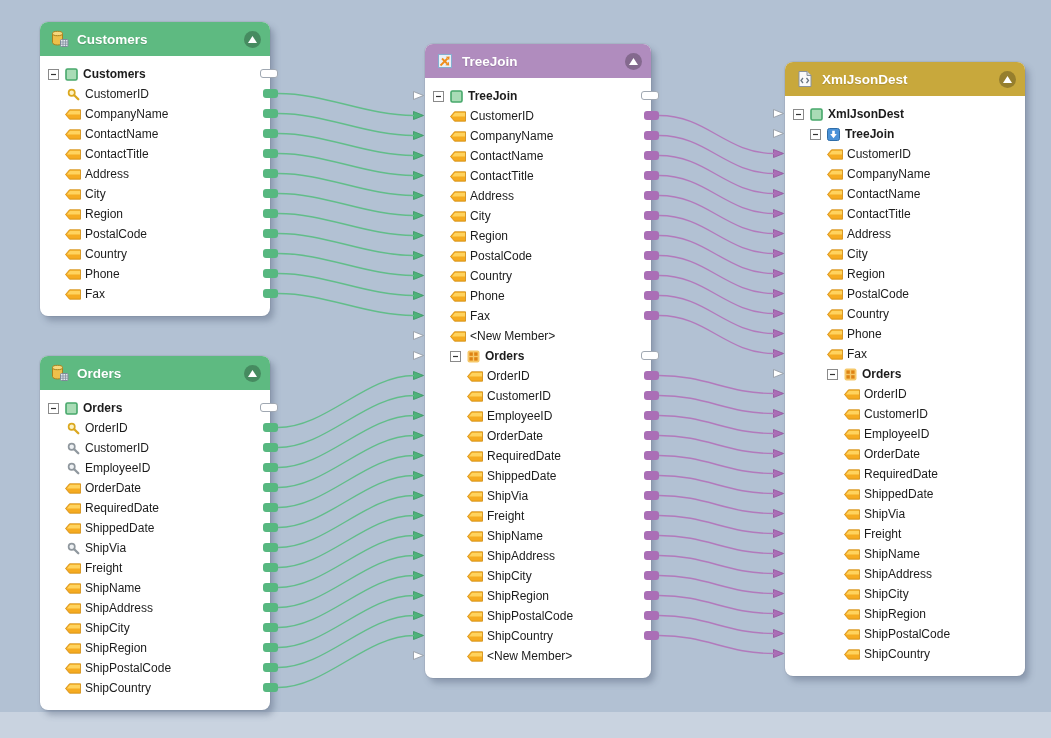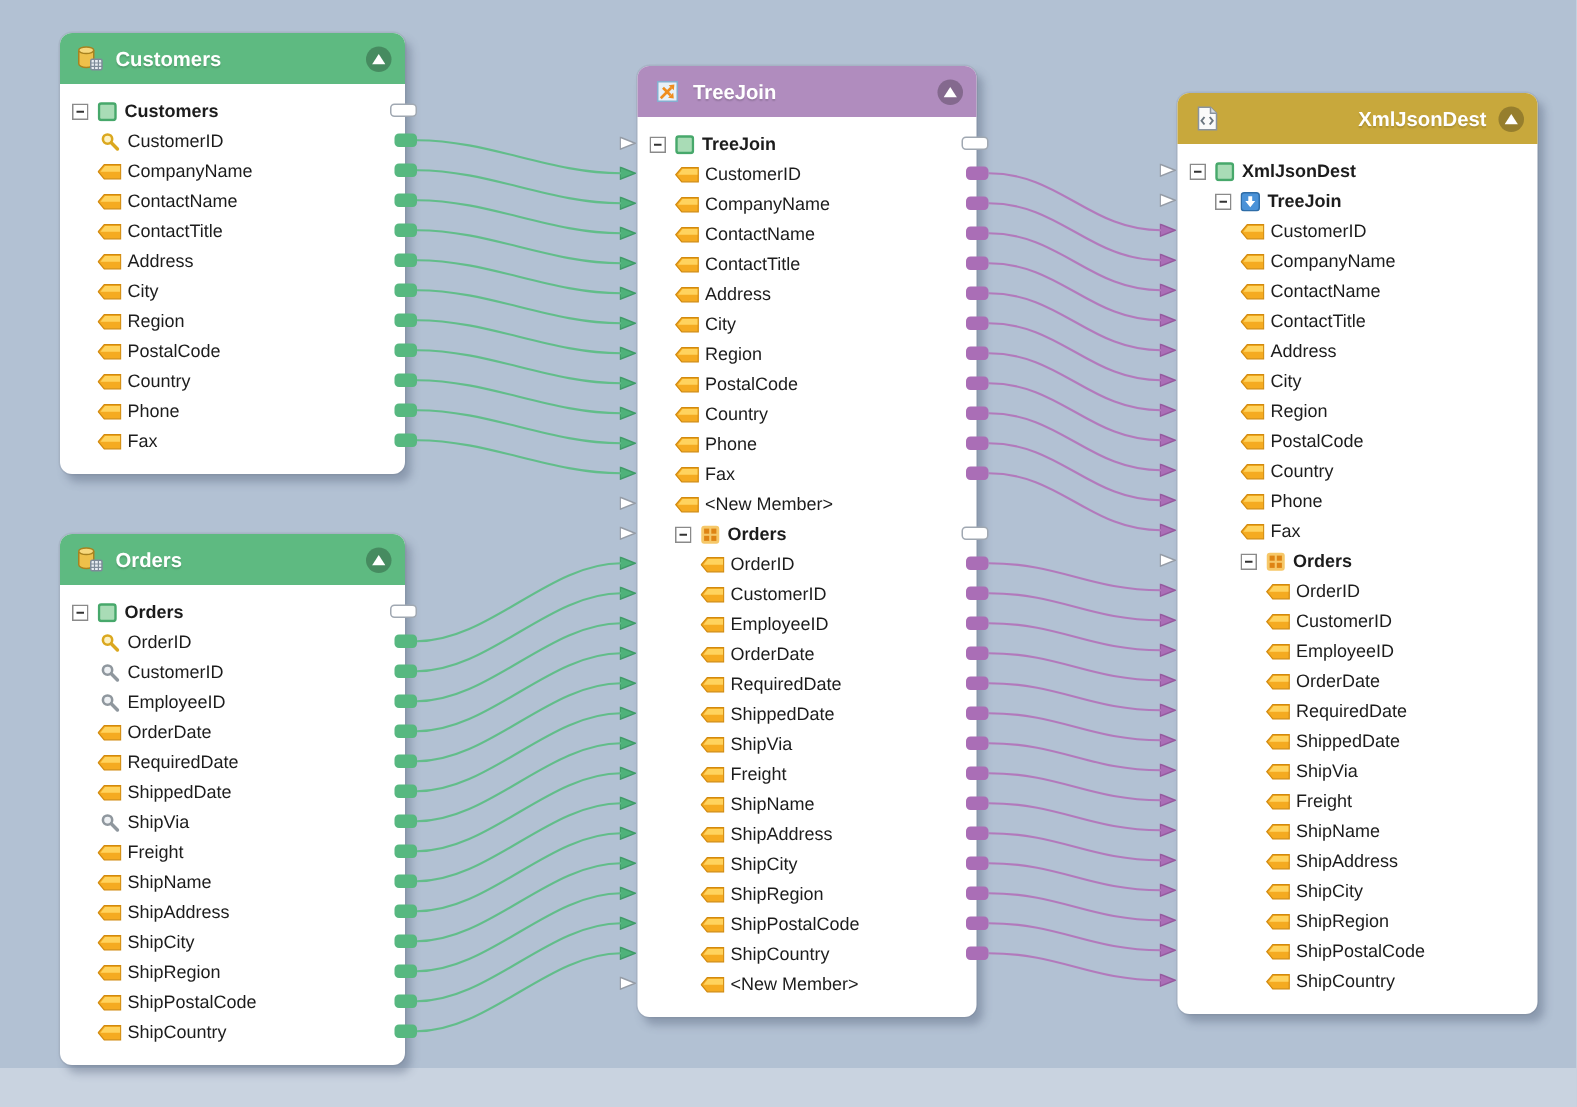--- a/index.html
+++ b/index.html
@@ -982,21 +982,21 @@
             <span class="flabel">&lt;New Member&gt;</span>
           </div>
           <div class="pin">
             <svg width="11" height="9">
               <polygon points="0.5,0.5 10.5,4.5 0.5,8.5" fill="#ffffff" stroke="#959ca6" stroke-width="0.9"></polygon>
             </svg>
           </div>
         </div>
       </div>
     </div>
-    <div class="box" style="left: 785px; top: 62px; width: 240px; text-align: right;">
+    <div class="box" style="left: 785px; top: 62px; width: 240px;">
       <div class="box-header" style="background: rgb(200, 168, 60);">
         <span class="hicon">
           <svg width="16" height="18" viewBox="0 0 16 18">
             <path d="M2 1.5 h8 l4 4 v11 h-12 z" fill="#fafafa" stroke="#8a939d"></path>
             <path d="M10 1.5 v4 h4" fill="#d8dde2" stroke="#8a939d"></path>
             <path d="M6 8 L4 10.5 L6 13 M9.5 8 L11.5 10.5 L9.5 13" stroke="#6b7680" stroke-width="1.3" fill="none"></path>
           </svg>
         </span>
         <span class="htitle">XmlJsonDest</span>
         <span class="collapse-btn">

